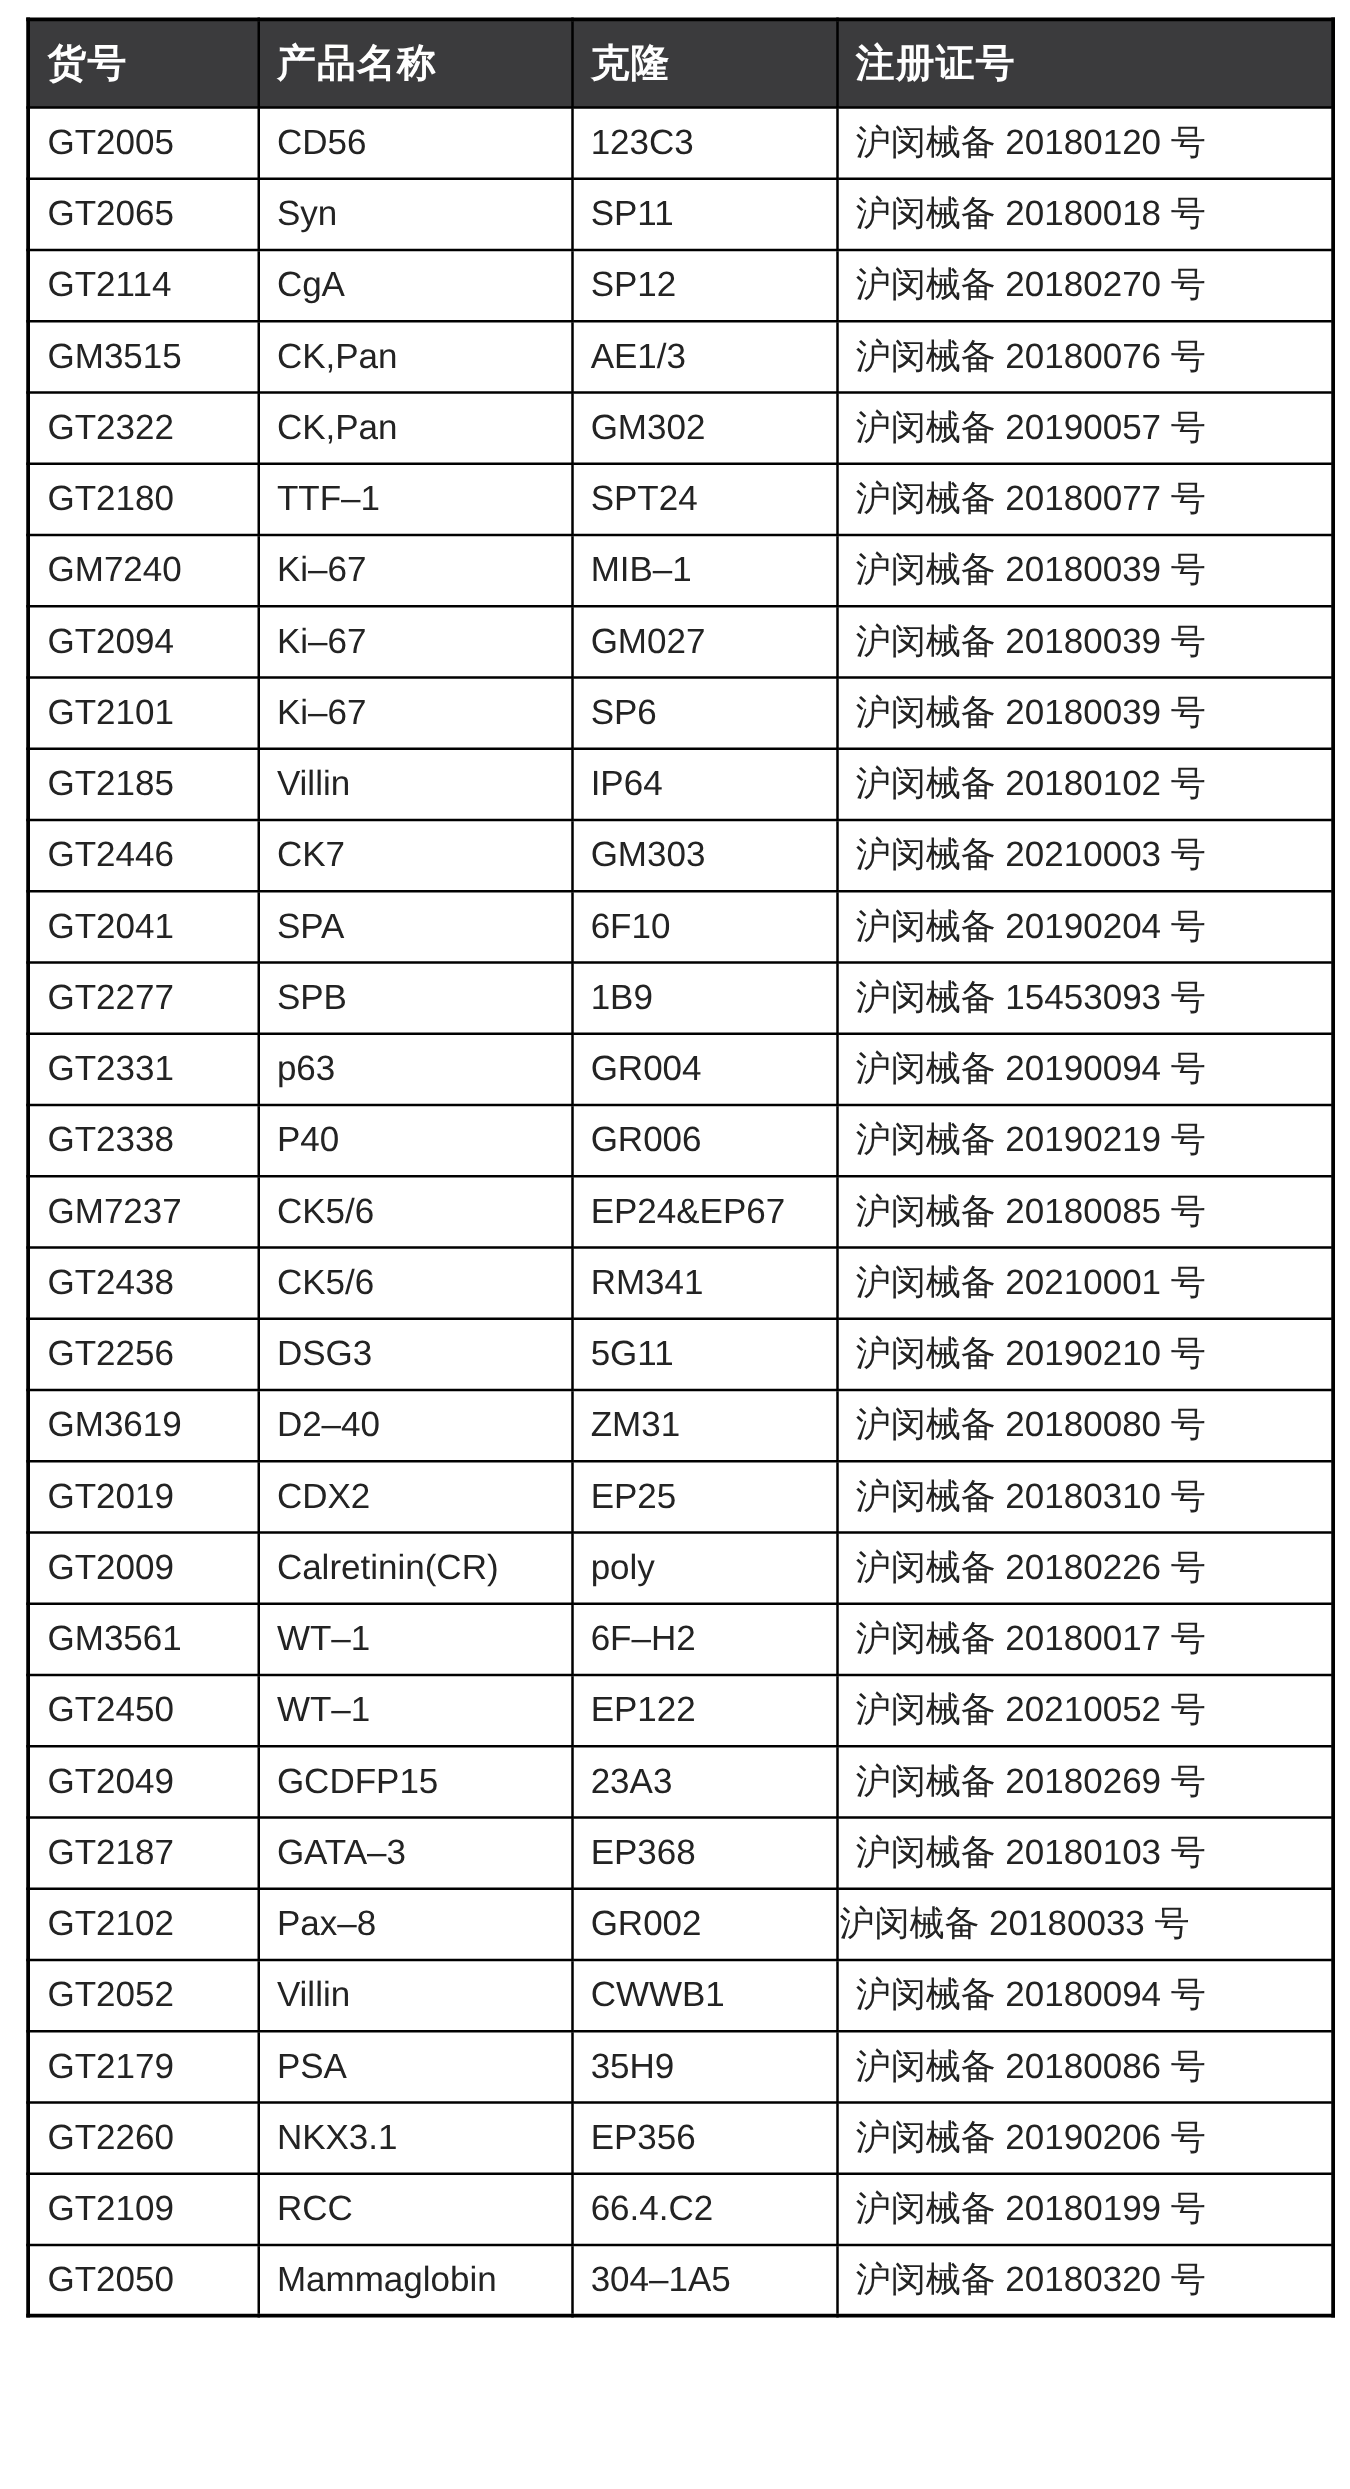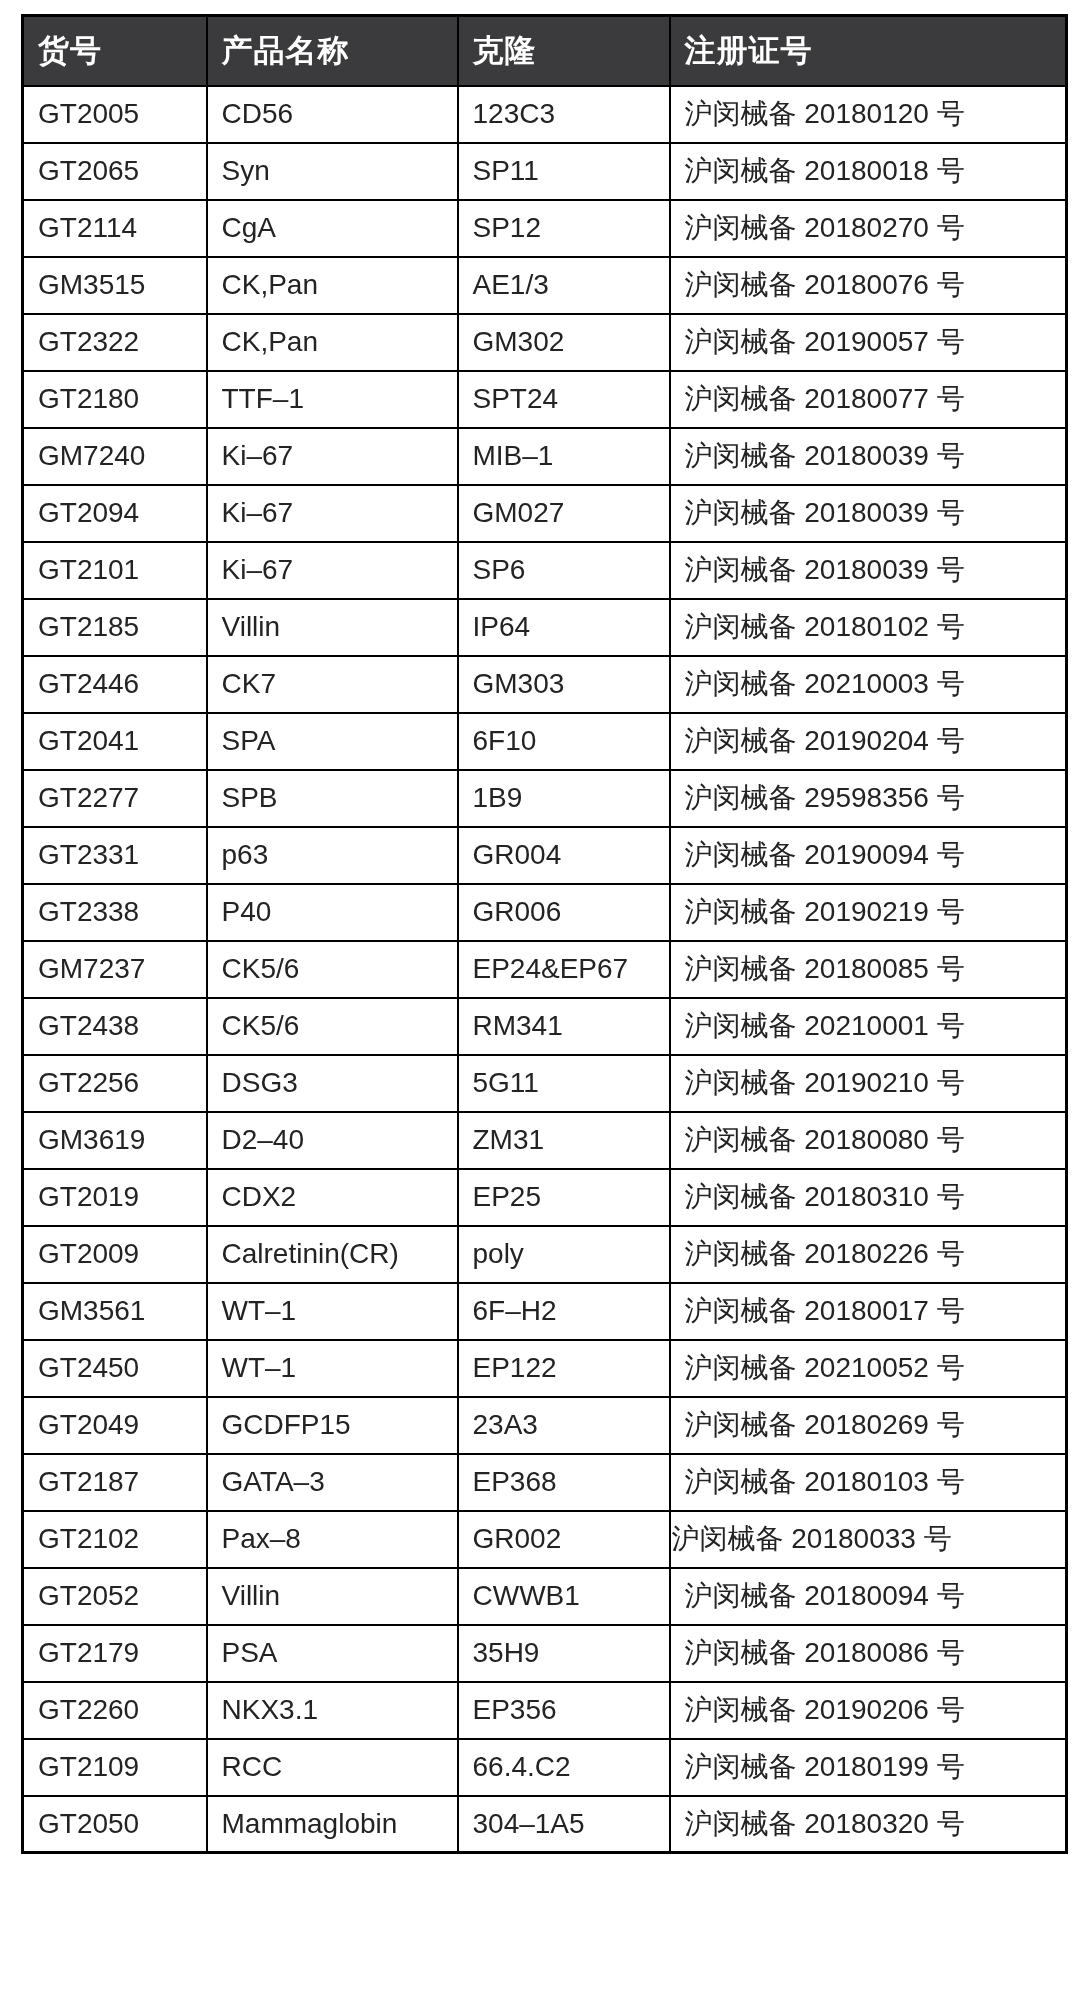--- a/index.html
+++ b/index.html
@@ -144,21 +144,21 @@
         <tr>
           <td>GT2041</td>
           <td>SPA</td>
           <td>6F10</td>
           <td>沪闵械备 20190204 号</td>
         </tr>
         <tr>
           <td>GT2277</td>
           <td>SPB</td>
           <td>1B9</td>
-          <td>沪闵械备 29598356 号</td>
+          <td>沪闵械备 15453093 号</td>
         </tr>
         <tr>
           <td>GT2331</td>
           <td>p63</td>
           <td>GR004</td>
           <td>沪闵械备 20190094 号</td>
         </tr>
         <tr>
           <td>GT2338</td>
           <td>P40</td>

